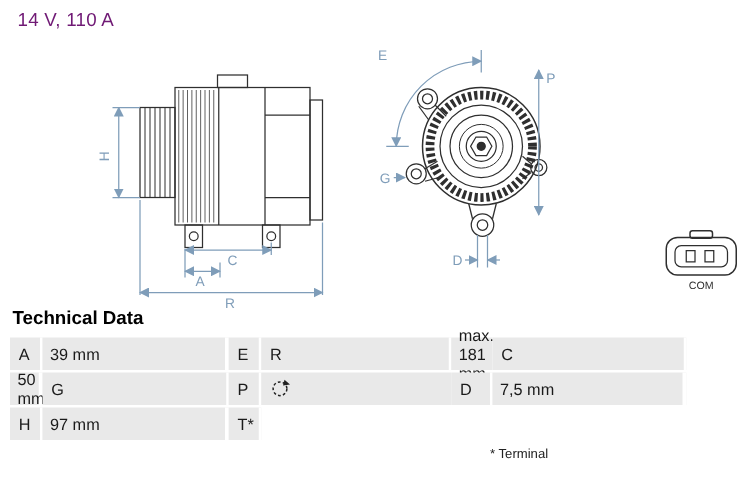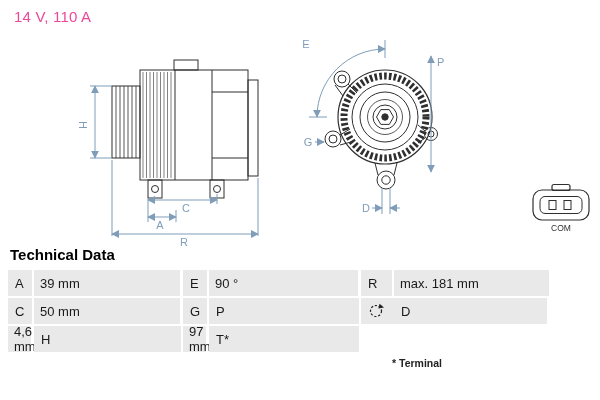--- a/index.html
+++ b/index.html
@@ -6,40 +6,40 @@
   html,body { width:600px; height:400px; }
   body {
     font-family:"Liberation Sans", sans-serif;
     background:#ffffff;
     position:relative;
     overflow:hidden;
     color:#111;
   }
   .rating {
     position:absolute; top:8px; left:14px;
-    font-size:15px; color:#ec4899; letter-spacing:.2px;
+    font-size:15px; color:#701a75; letter-spacing:.2px;
   }
   .diagram {
     position:absolute; top:22px; left:0;
     width:600px; height:230px;
     pointer-events:none;
   }
   .tech { position:absolute; top:246px; left:8px; width:541px; }
   .tech-title { font-size:15px; font-weight:bold; margin:0 0 7px 2px; color:#000; }
   .grid {
     display:grid;
     grid-template-columns:26px 149px 26px 152px 33px 1fr;
     grid-auto-rows:26px;
     row-gap:2px;
   }
   .cell { background:#e9e9e9; display:flex; align-items:center; font-size:13px; color:#1a1a1a; }
   .cell.lab { padding-left:7px; border-right:2px solid #fff; }
   .cell.val { padding-left:6px; }
   .cell.sep { border-right:3px solid #fff; }
-  .footnote { font-size:10.5px; margin-top:5px; padding-left:384px; color:#222;font-weight:bold; }
+  .footnote { font-size:10.5px; margin-top:5px; padding-left:384px; color:#222; }
 </style>
 </head>
 <body>
 
 <div class="rating">14 V, 110 A</div>
 
 <svg class="diagram" viewBox="0 0 600 230" xmlns="http://www.w3.org/2000/svg">
   <defs>
     <marker id="arr" viewBox="0 0 10 10" refX="9" refY="5" markerWidth="8" markerHeight="8" orient="auto-start-reverse">
       <path d="M0 0 L10 5 L0 10 z" fill="#7f9db9"></path>
@@ -153,35 +153,34 @@
   </g>
 </svg>
 
 <div class="tech">
   <div class="tech-title">Technical Data</div>
   <div class="grid">
 
     <div class="cell lab">A</div>
     <div class="cell val sep">39 mm</div>
     <div class="cell lab">E</div>
-    <div class="cell val sep">90 °</div>
     <div class="cell lab">R</div>
     <div class="cell val">max. 181 mm</div>
 
     <div class="cell lab">C</div>
     <div class="cell val sep">50 mm</div>
     <div class="cell lab">G</div>
     <div class="cell lab">P</div>
     <div class="cell val">
       <svg width="18" height="18" viewBox="0 0 18 18">
         <circle cx="9" cy="9" r="5.5" fill="none" stroke="#222" stroke-width="1.2" stroke-dasharray="2.2 1.8"></circle>
         <path d="M12.6 1.8 L17 5.6 L11.4 6.4 Z" fill="#222"></path>
       </svg>
     </div>
 
     <div class="cell lab">D</div>
-    <div class="cell val sep">4,6 mm</div>
+    <div class="cell val sep">7,5 mm</div>
     <div class="cell lab">H</div>
     <div class="cell val sep">97 mm</div>
     <div class="cell lab">T*</div>
   </div>
   <div class="footnote">* Terminal</div>
 </div>
 
 </body></html>

